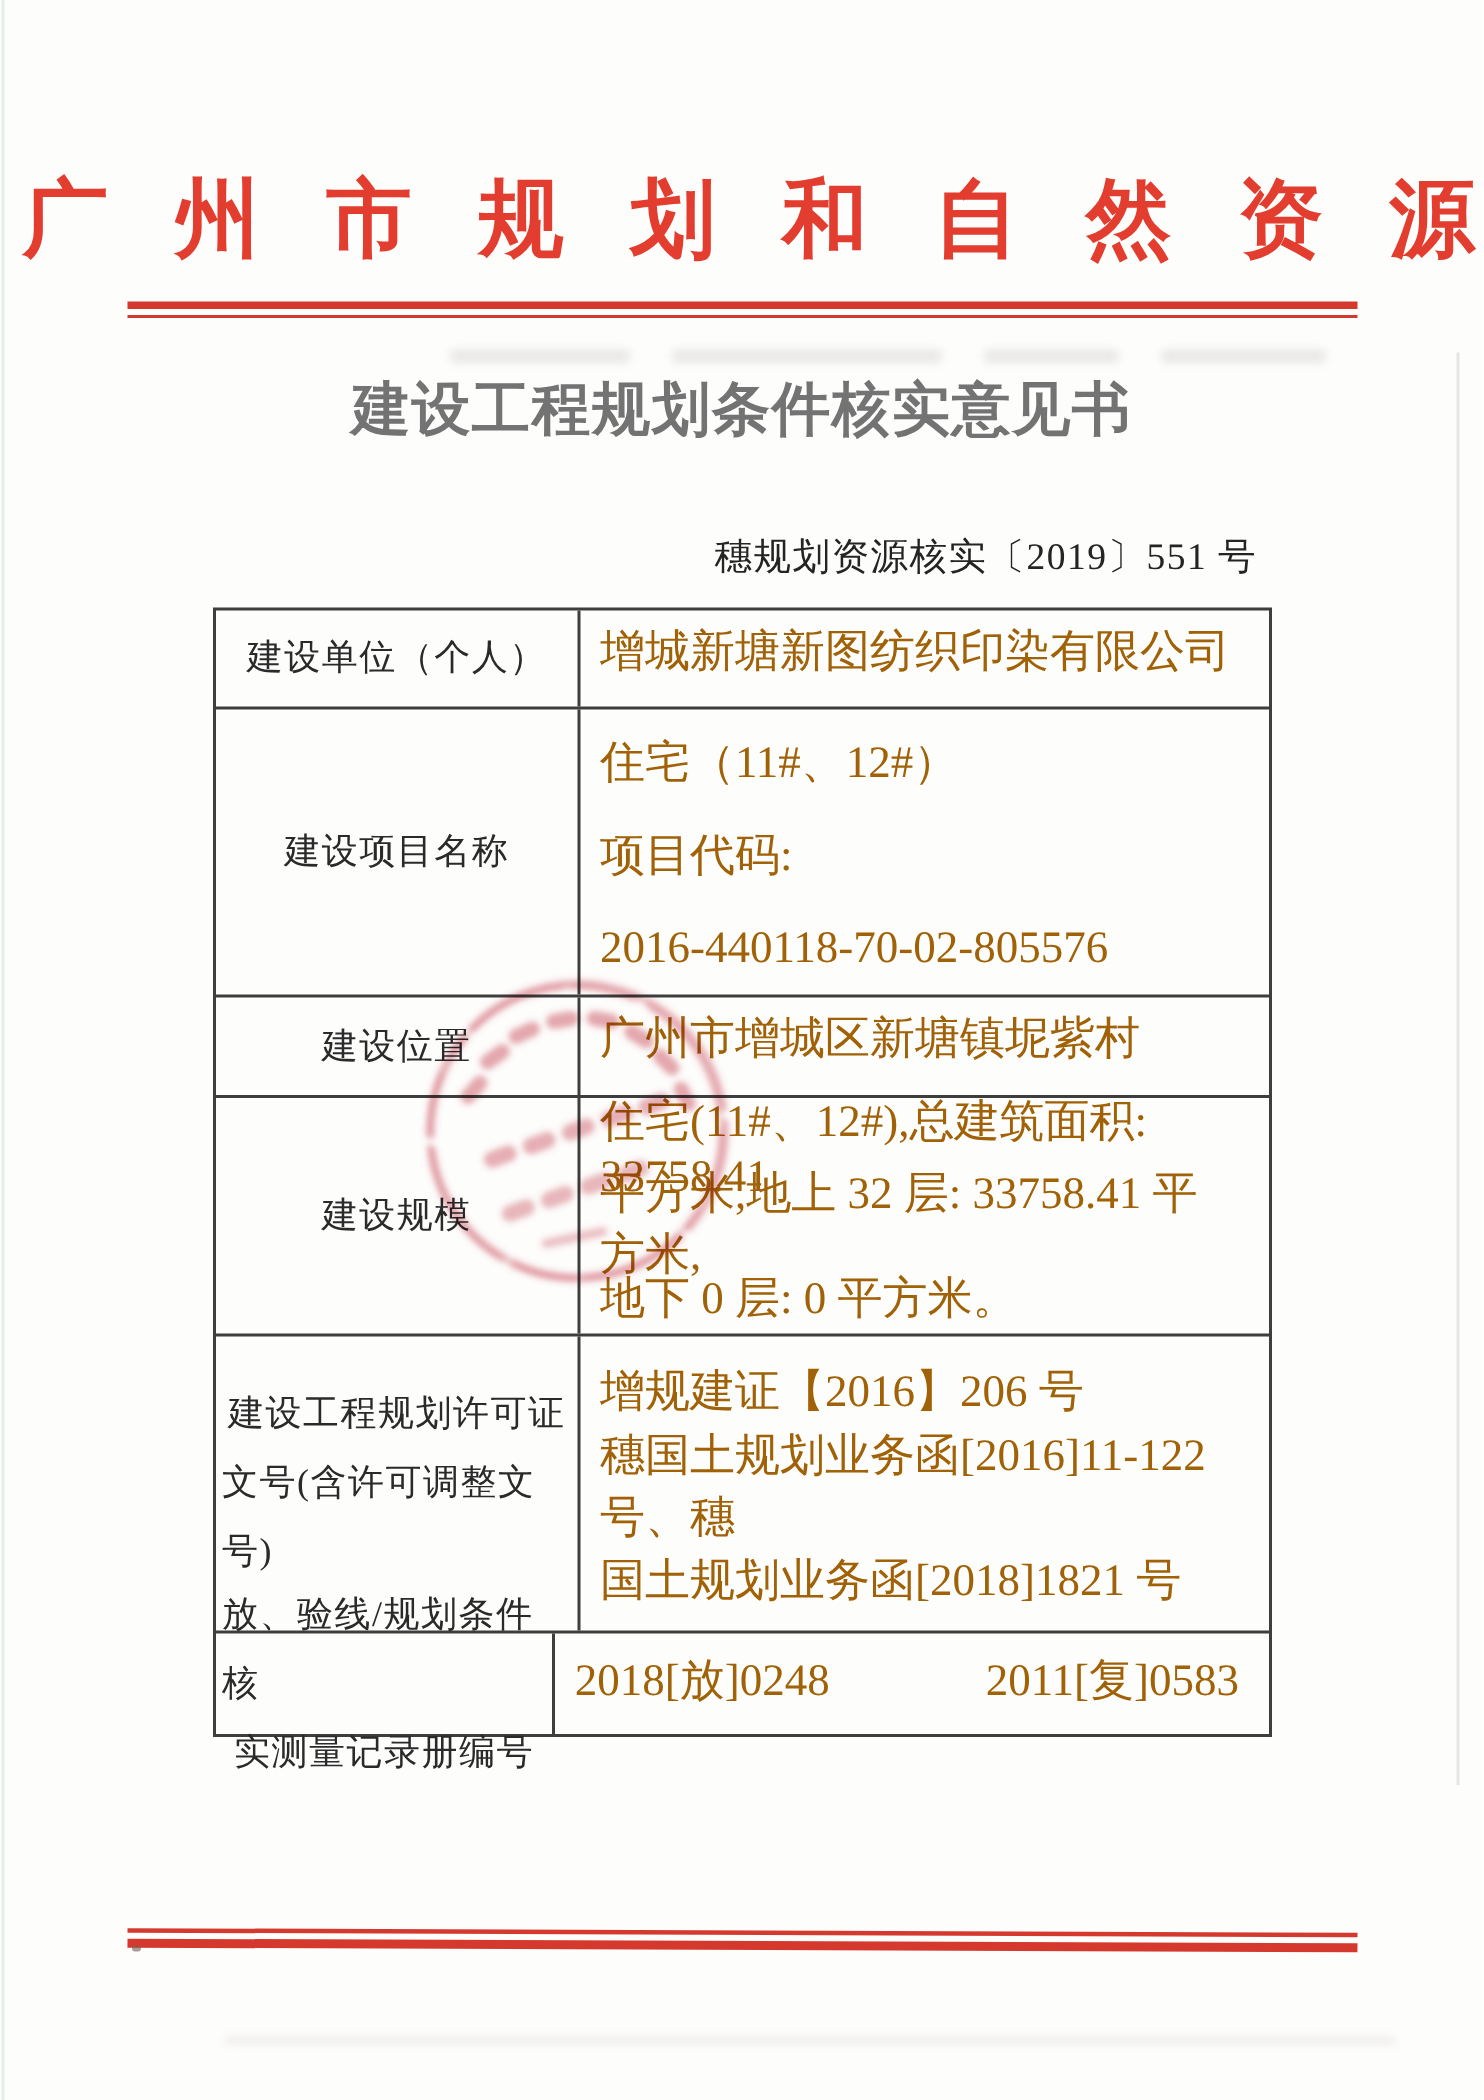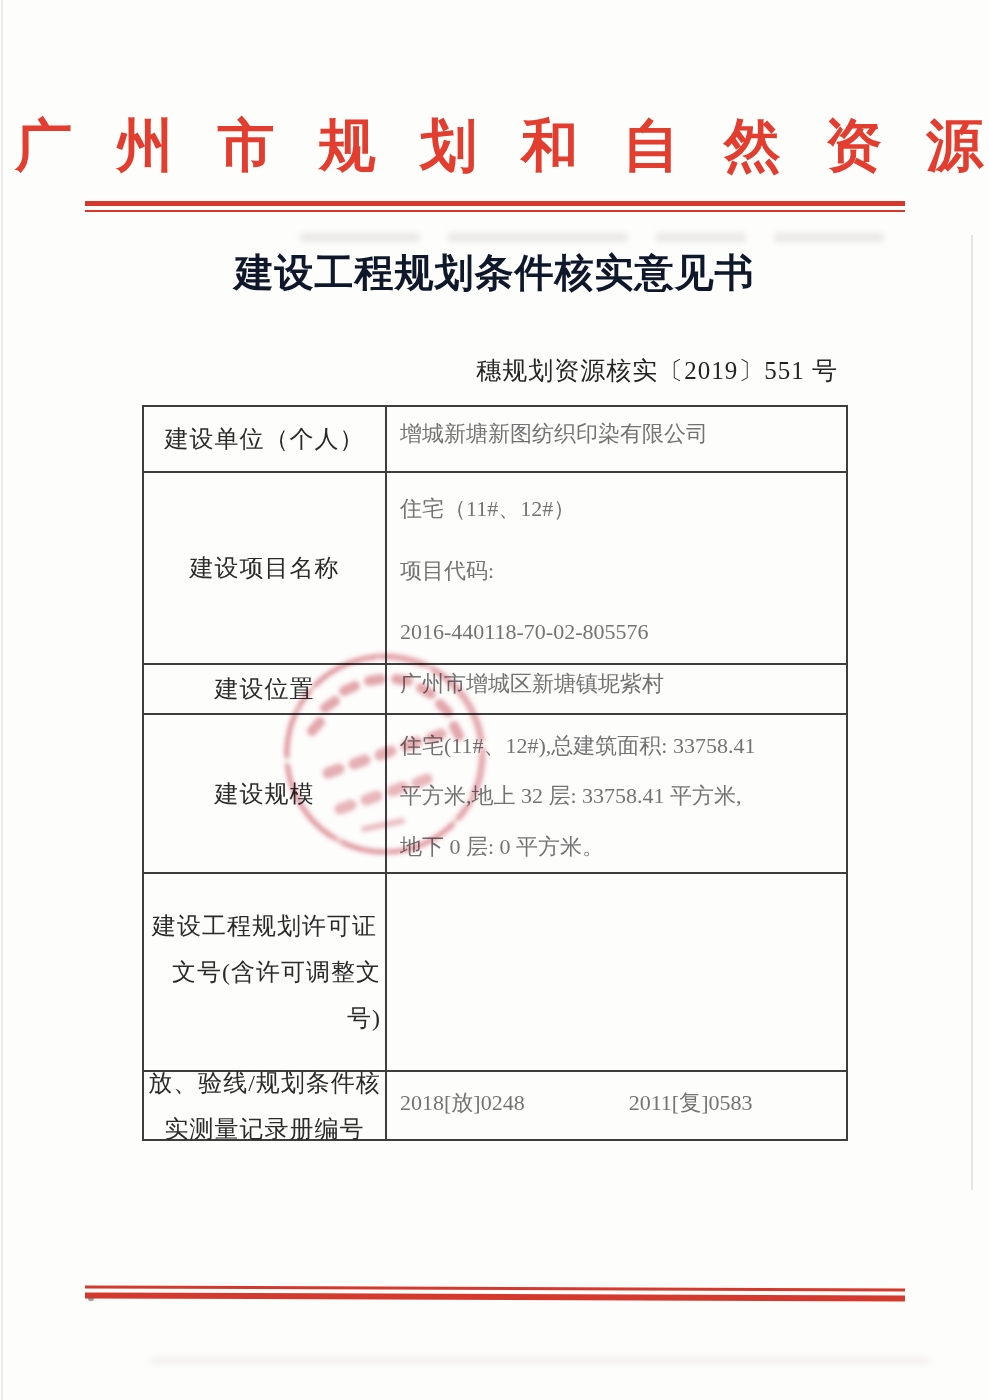--- a/index.html
+++ b/index.html
@@ -23,45 +23,45 @@
     position:absolute;top:108px;left:0;width:100%;padding-left:15px;box-sizing:border-box;
     text-align:center;font-size:57px;font-weight:bold;letter-spacing:15px;
     color:#e23d2e;white-space:nowrap;
   }
   .rule-top{position:absolute;left:85px;top:201px;width:820px;}
   .rule-top .thick{height:4.5px;background:#d5392d;}
   .rule-top .thin{height:2px;background:#d5392d;margin-top:4px;}
 
   .doc-title{
     position:absolute;top:246px;left:0;width:100%;text-align:center;
-    font-size:39px;font-weight:bold;color:#0f172a;letter-spacing:1px;
+    font-size:39px;font-weight:bold;color:#737373;letter-spacing:1px;
   }
   .doc-number{
     position:absolute;top:354px;left:0;width:838px;text-align:right;
     font-size:25px;color:#242424;letter-spacing:1px;
   }
 
   
   .info-table{
     position:absolute;left:142px;top:405px;width:706px;box-sizing:border-box;
     border:2px solid #3e3e3e;
   }
   .t-row{display:flex;border-bottom:2px solid #3e3e3e;box-sizing:border-box;}
   .t-row:last-child{border-bottom:none;}
   .cell-label{
     width:243px;box-sizing:border-box;border-right:2px solid #3e3e3e;
     display:flex;flex-direction:column;justify-content:center;align-items:center;
-    text-align:right;font-size:24px;color:#2a2a2a;line-height:46px;letter-spacing:1px;
+    text-align:left;font-size:24px;color:#2a2a2a;line-height:46px;letter-spacing:1px;
     padding:0 4px;
   }
   .cell-value{
     flex:1;box-sizing:border-box;padding-left:13px;padding-right:20px;
-    font-size:22px;color:#737373;display:flex;flex-direction:column;justify-content:flex-start;
-  }
-  .h-r1{height:66px;} .h-r2{height:192px;} .h-r3{height:50px;}
+    font-size:30px;color:#a16207;display:flex;flex-direction:column;justify-content:flex-start;
+  }
+  .h-r1{height:66px;} .h-r2{height:192px;} .h-r3{height:67px;}
   .h-r4{height:159px;} .h-r5{height:198px;} .h-r6{height:67px;}
 
   .v-line{display:flex;align-items:center;}
   .r1 .cell-value{padding-top:9px;}
   .r1 .v-line{height:36px;}
   .r2 .cell-value{padding-top:5px;}
   .r2 .v-line{height:62px;}
   .r3 .cell-value{justify-content:center;padding-bottom:10px;}
   .r3 .v-line{height:40px;}
   .r4 .cell-value{padding-top:6px;}
@@ -140,20 +140,25 @@
         <div class="v-line">住宅(11#、12#),总建筑面积: 33758.41</div>
         <div class="v-line">平方米,地上 32 层: 33758.41 平方米,</div>
         <div class="v-line">地下 0 层: 0 平方米。</div>
       </div>
     </div>
 
     <div class="t-row r5 h-r5">
       <div class="cell-label">
         <div>建设工程规划许可证</div>
         <div>文号(含许可调整文号)</div>
+      </div>
+      <div class="cell-value">
+        <div class="v-line">增规建证【2016】206 号</div>
+        <div class="v-line">穗国土规划业务函[2016]11-122 号、穗</div>
+        <div class="v-line">国土规划业务函[2018]1821 号</div>
       </div>
     </div>
 
     <div class="t-row r6 h-r6">
       <div class="cell-label">
         <div>放、验线/规划条件核</div>
         <div>实测量记录册编号</div>
       </div>
       <div class="cell-value">
         <div class="v-line">2018[放]0248</div>

